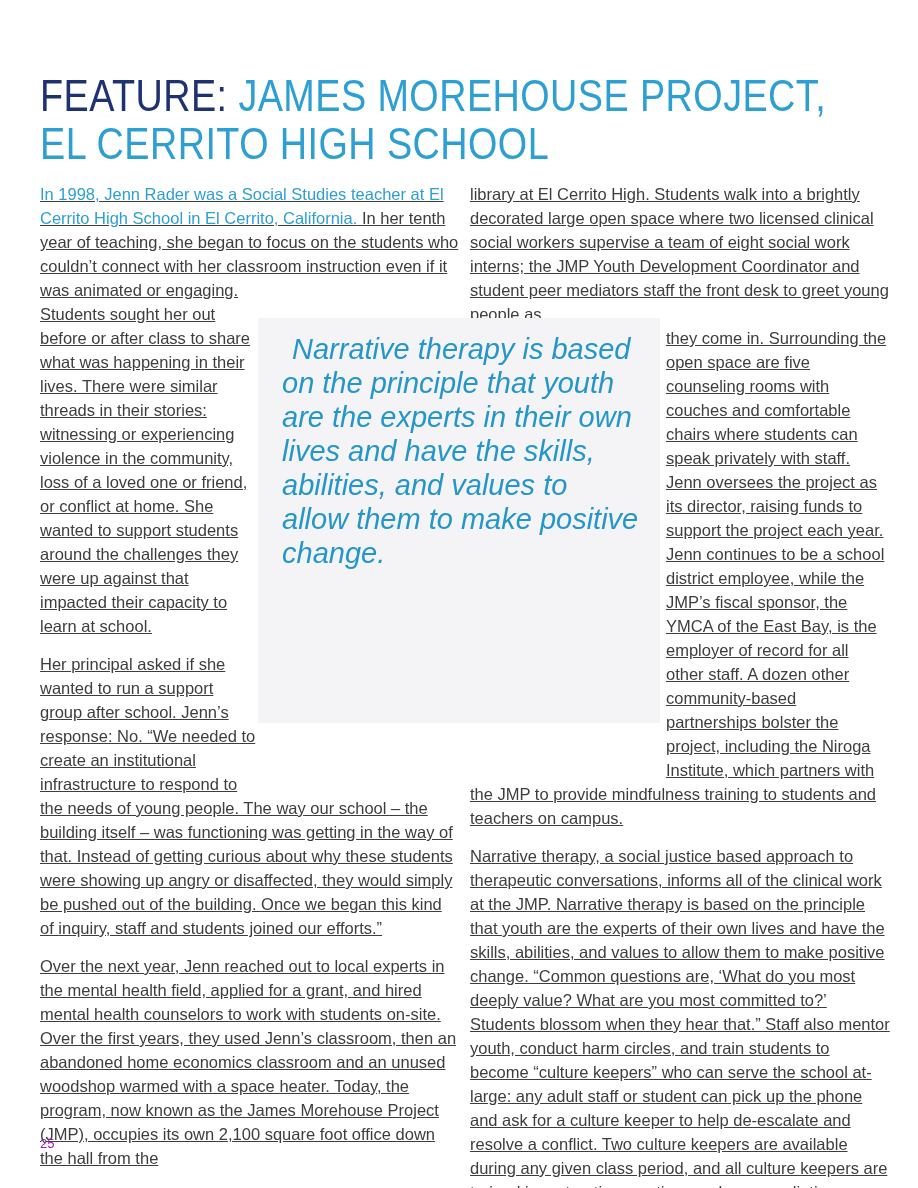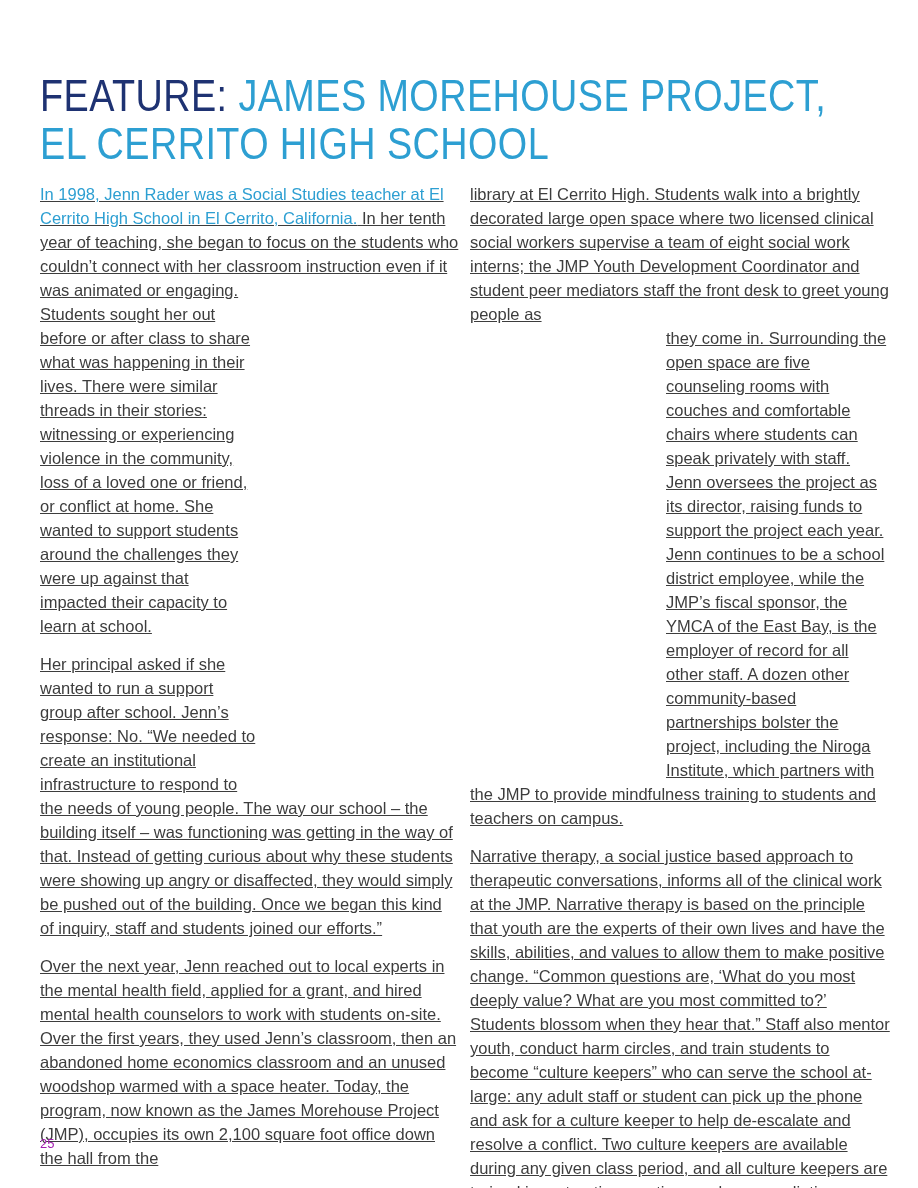--- a/index.html
+++ b/index.html
@@ -97,16 +97,19 @@
     </div>
 
     <div class="col">
       <p class="tight"><span>library at El Cerrito High. Students walk into a brightly decorated large open space where two licensed clinical social workers supervise a team of eight social work interns; the JMP Youth Development Coordinator and student peer mediators staff the front desk to greet young people as</span></p>
       <p><span class="spacer-right-col"></span><span>they come in. Surrounding the open space are five counseling rooms with couches and comfortable chairs where students can speak privately with staff. Jenn oversees the project as its director, raising funds to support the project each year. Jenn continues to be a school district employee, while the JMP’s fiscal sponsor, the YMCA of the East Bay, is the employer of record for all other staff. A dozen other community-based partnerships bolster the project, including the Niroga Institute, which partners with the JMP to provide mindfulness training to students and teachers on campus.</span></p>
       <p><span>Narrative therapy, a social justice based approach to therapeutic conversations, informs all of the clinical work at the JMP. Narrative therapy is based on the principle that youth are the experts of their own lives and have the skills, abilities, and values to allow them to make positive change. “Common questions are, ‘What do you most deeply value? What are you most committed to?’ Students blossom when they hear that.” Staff also mentor youth, conduct harm circles, and train students to become “culture keepers” who can serve the school at-large: any adult staff or student can pick up the phone and ask for a culture keeper to help de-escalate and resolve a conflict. Two culture keepers are available during any given class period, and all culture keepers are trained in restorative practices and peer mediation.</span></p>
     </div>
 
   </div>
 
+  <div class="pull-quote">
+    <p class="quote-text">Narrative therapy is based on the principle that youth are the experts in their own lives and have the skills, abilities, and values to allow them to make positive change.</p>
+  </div>
 
   <div class="page-number">25</div>
 
 </div>
 
 </body></html>

